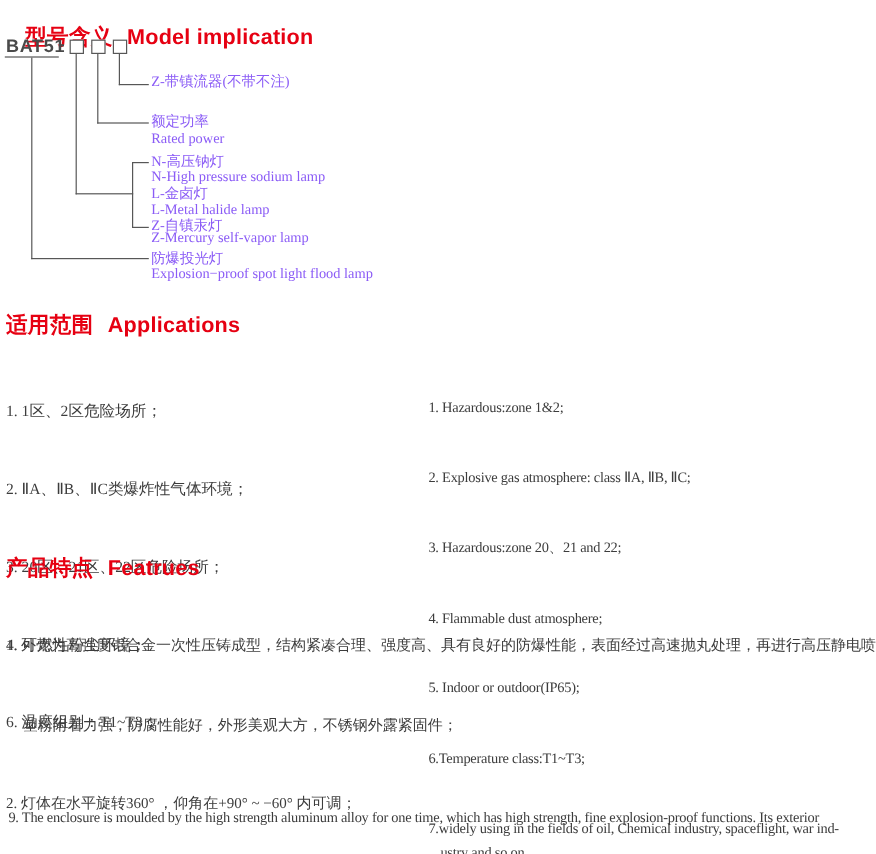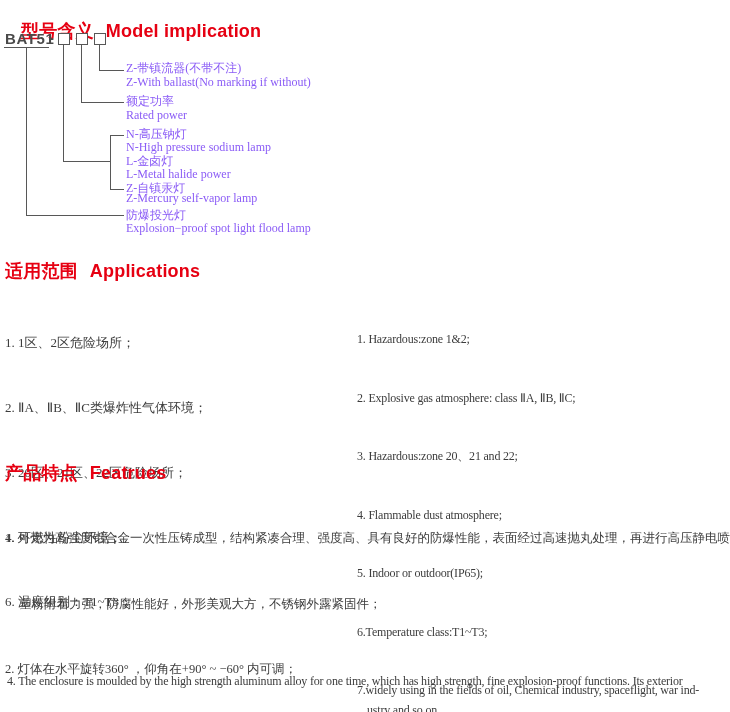--- a/index.html
+++ b/index.html
@@ -79,27 +79,26 @@
   <div class="dline" style="left:63px;top:161px;width:48px;height:1px;"></div>
   <div class="dline" style="left:110px;top:135px;width:1px;height:55px;"></div>
   <div class="dline" style="left:110px;top:135px;width:14px;height:1px;"></div>
   <div class="dline" style="left:110px;top:189px;width:14px;height:1px;"></div>
   <div class="dline" style="left:81px;top:45px;width:1px;height:58px;"></div>
   <div class="dline" style="left:81px;top:102px;width:43px;height:1px;"></div>
   <div class="dline" style="left:99px;top:45px;width:1px;height:26px;"></div>
   <div class="dline" style="left:99px;top:70px;width:25px;height:1px;"></div>
 
   <div class="dlabel" style="top:62px;">Z-带镇流器(不带不注)</div>
-  <div class="dlabel" style="top:76px;">Z-With ballast(No marking if without)</div>
   <div class="dlabel" style="top:95px;">额定功率</div>
   <div class="dlabel" style="top:109px;">Rated power</div>
   <div class="dlabel" style="top:128px;">N-高压钠灯</div>
   <div class="dlabel" style="top:141px;">N-High pressure sodium lamp</div>
   <div class="dlabel" style="top:155px;">L-金卤灯</div>
-  <div class="dlabel" style="top:168px;">L-Metal halide power</div>
+  <div class="dlabel" style="top:168px;">L-Metal halide lamp</div>
   <div class="dlabel" style="top:182px;">Z-自镇汞灯</div>
   <div class="dlabel" style="top:192px;">Z-Mercury self-vapor lamp</div>
   <div class="dlabel" style="top:209px;">防爆投光灯</div>
   <div class="dlabel" style="top:222px;">Explosion−proof spot light flood lamp</div>
 </div>
 
 <div class="heading" style="top:259px;">
   <span>适用范围</span><span class="en">Applications</span>
 </div>
 
@@ -131,17 +130,17 @@
   <div>1. 外壳为高强度铝合金一次性压铸成型，结构紧凑合理、强度高、具有良好的防爆性能，表面经过高速抛丸处理，再进行高压静电喷塑处理，</div>
   <div class="cont">塑粉附着力强，防腐性能好，外形美观大方，不锈钢外露紧固件；</div>
   <div>2. 灯体在水平旋转360° ，仰角在+90° ~ −60° 内可调；</div>
   
   
   
   
 </div>
 
 <div class="feat-en">
-  <div>4. The enclosure is moulded by the high strength aluminum alloy for one time, which has high strength, fine explosion-proof functions. Its exterior</div>
+  <div>9. The enclosure is moulded by the high strength aluminum alloy for one time, which has high strength, fine explosion-proof functions. Its exterior</div>
   
   
   
 </div>
 
 </body></html>

